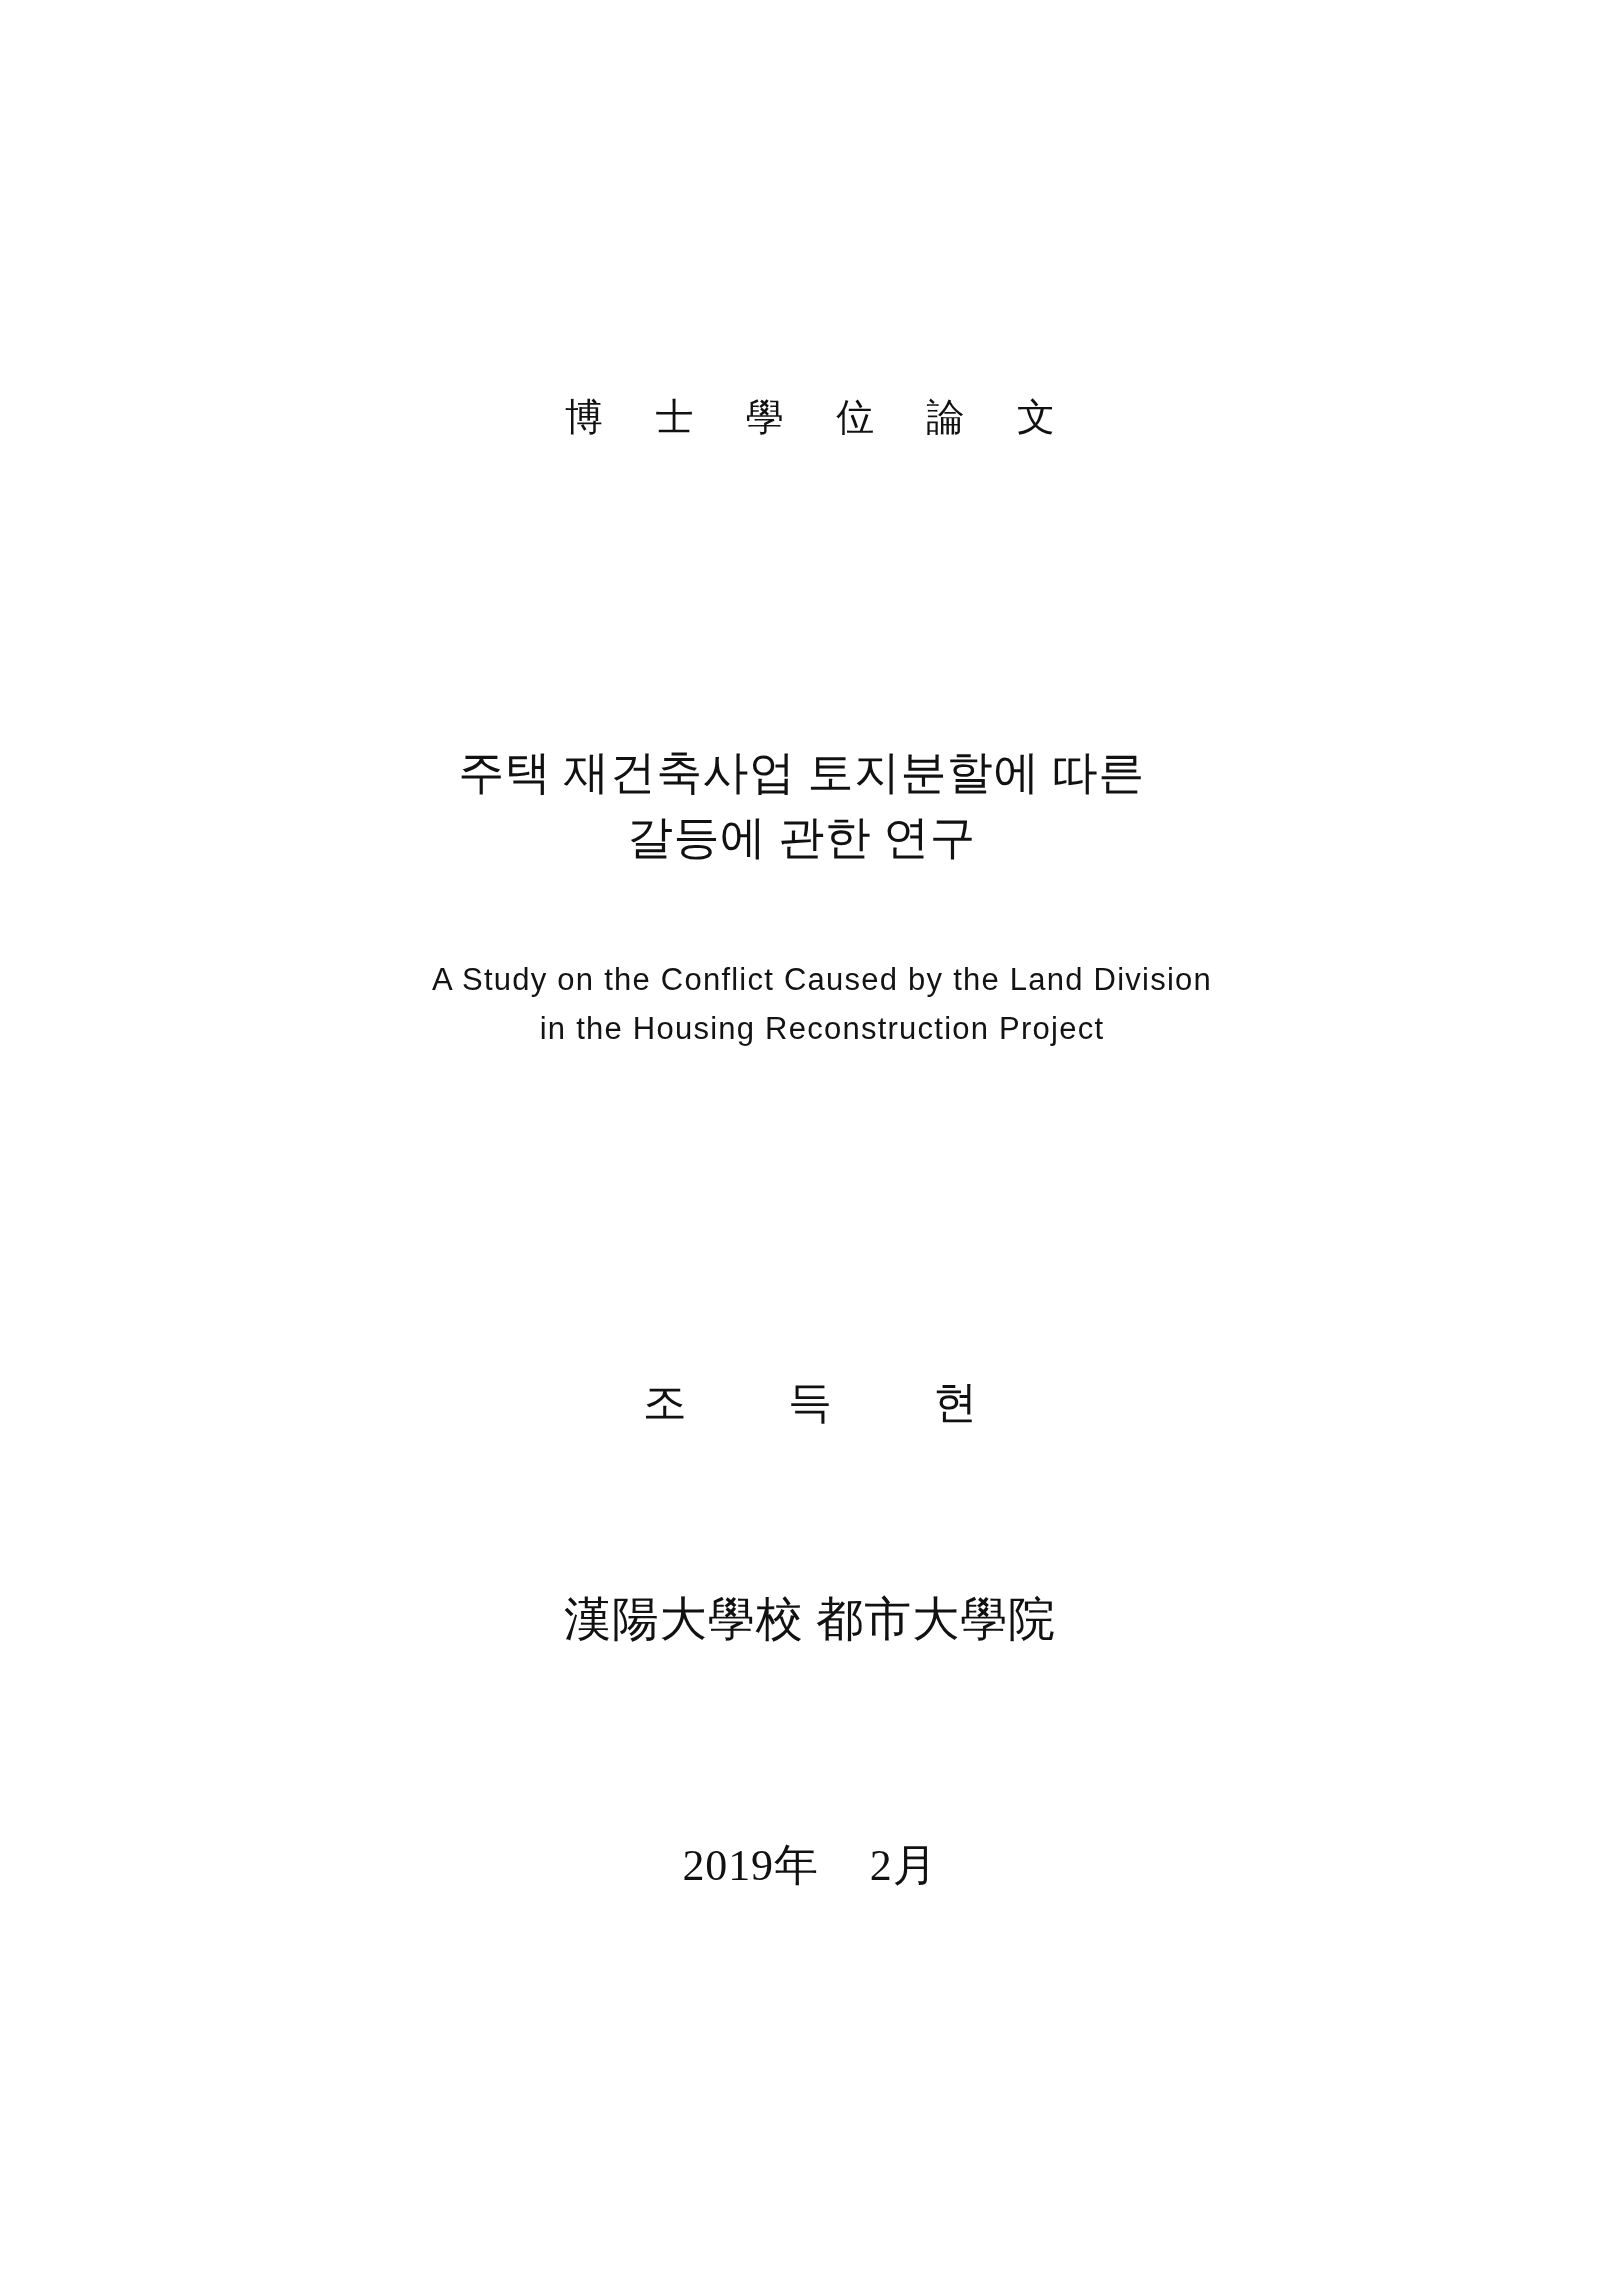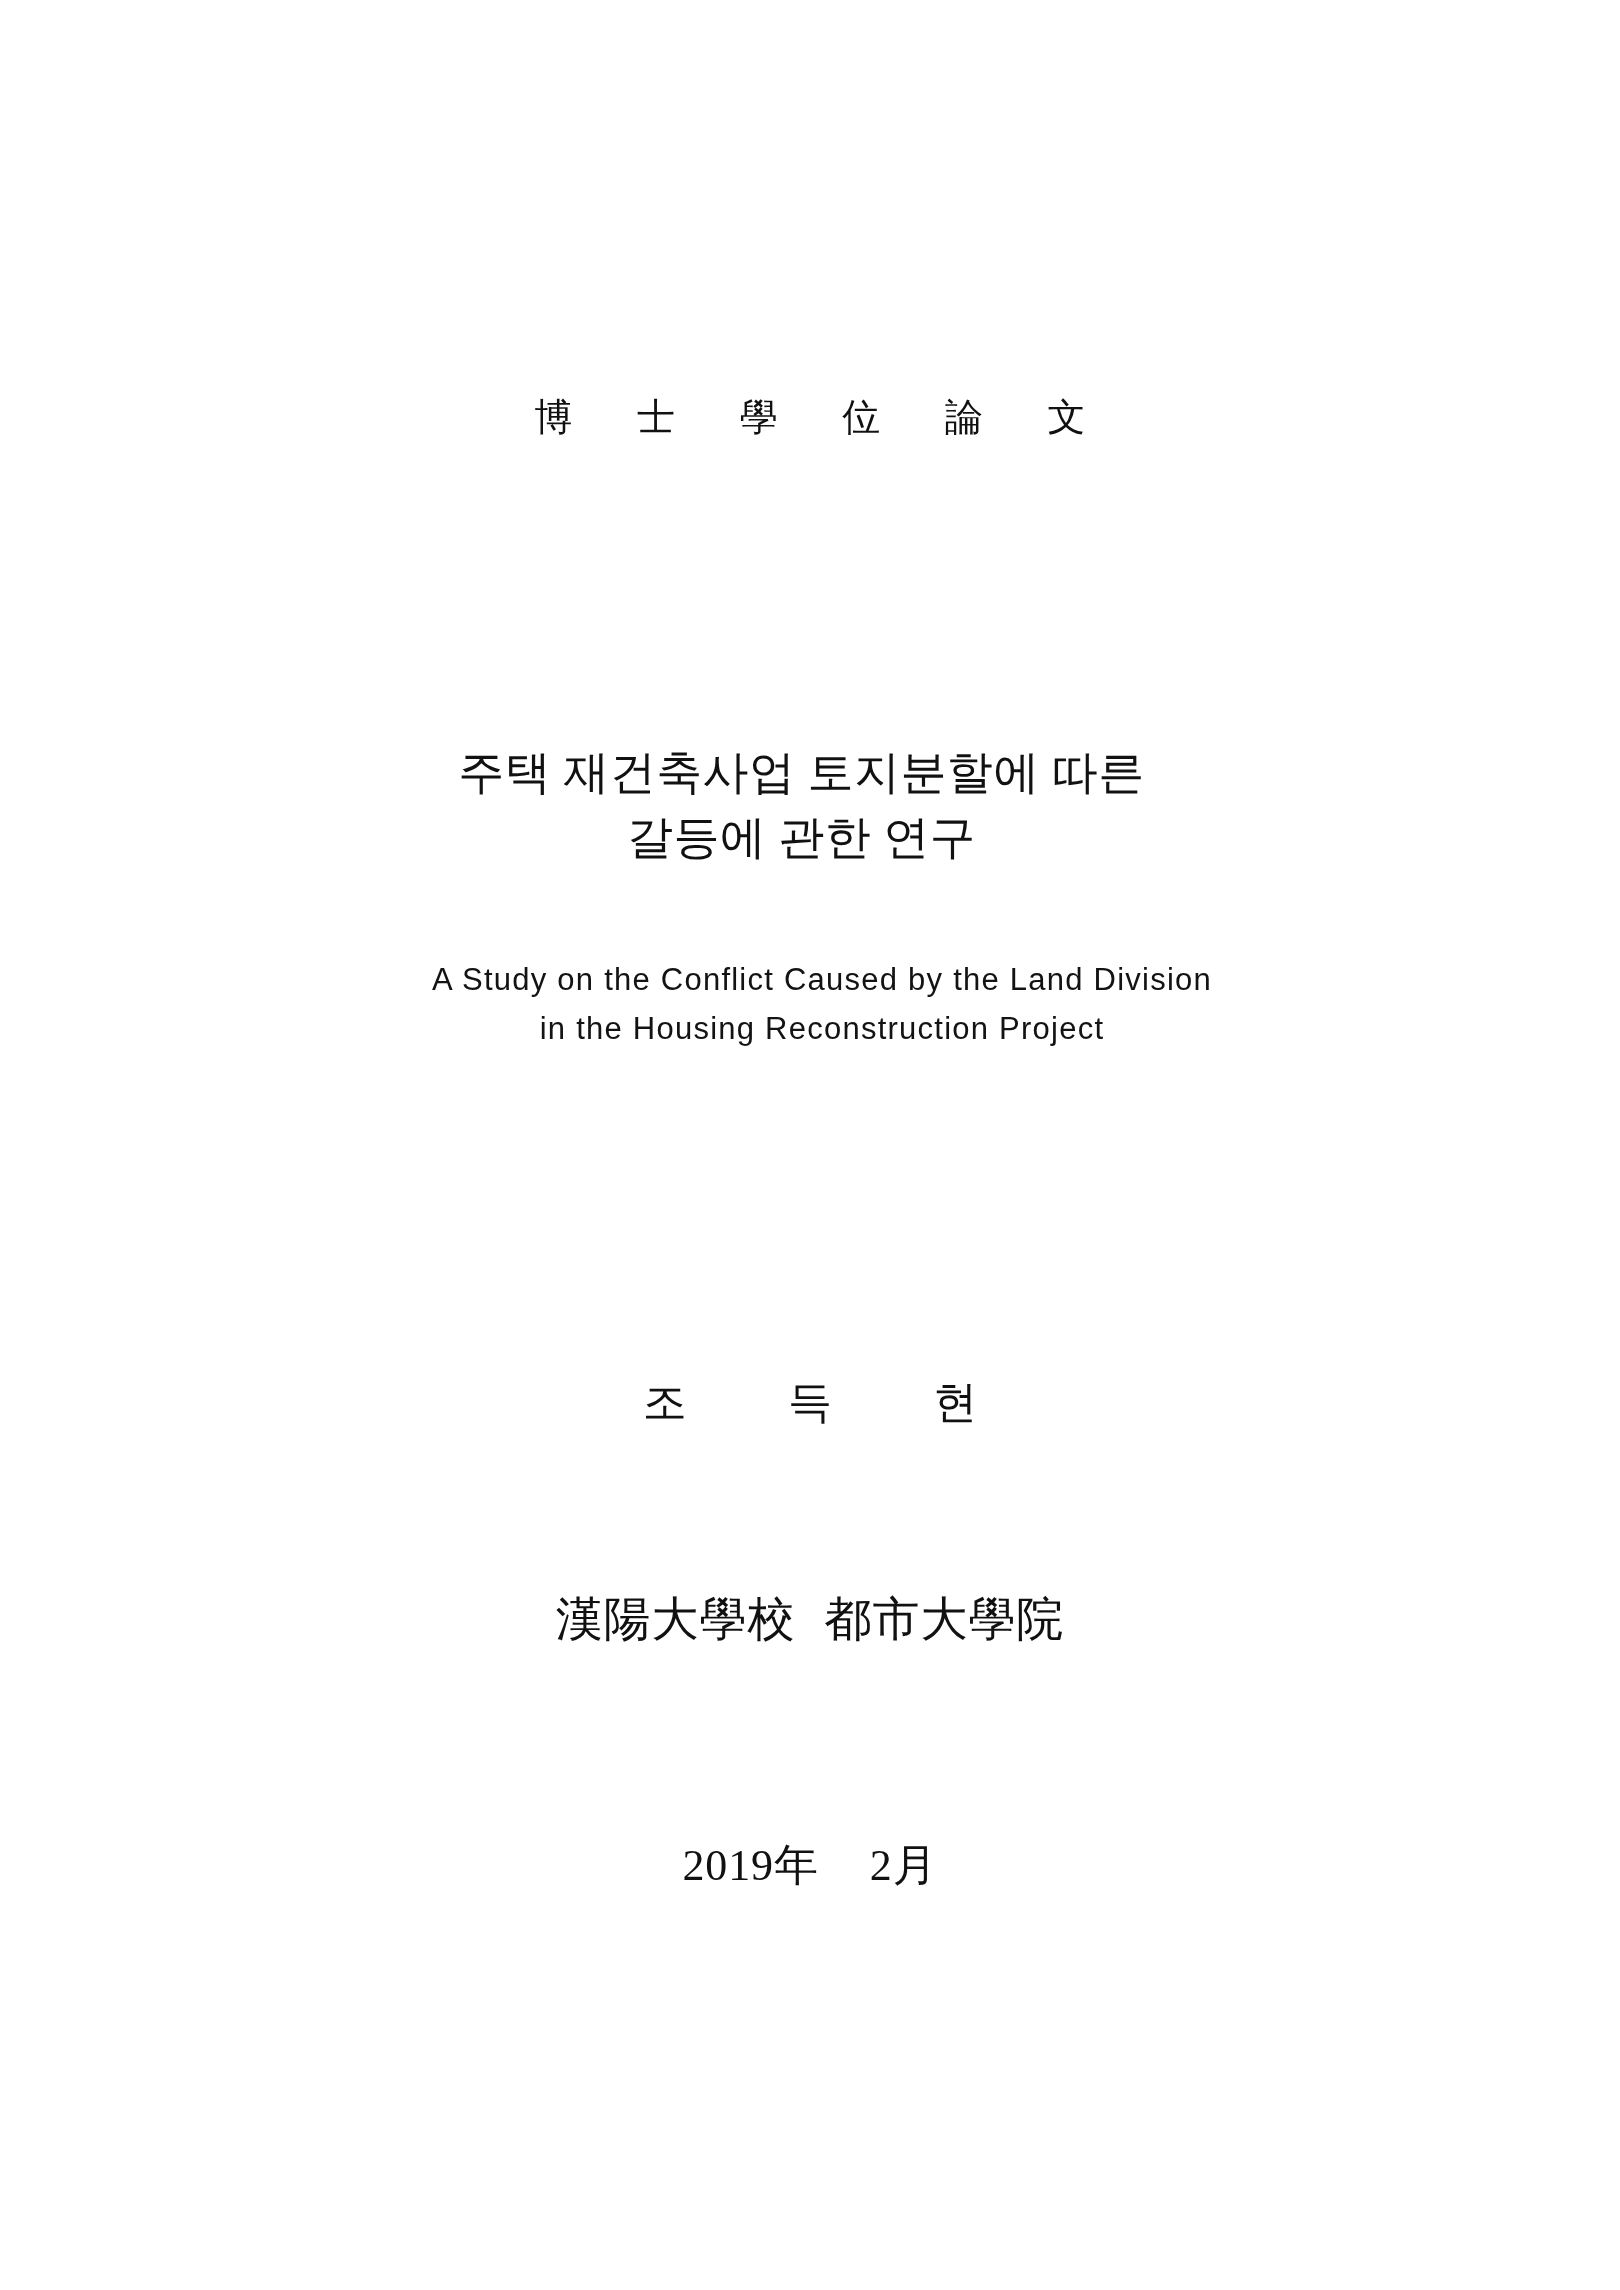--- a/index.html
+++ b/index.html
@@ -22,21 +22,21 @@
   }
 
   .degree-line {
     position: absolute;
     top: 392px;
     left: 0;
     right: 0;
     font-size: 38px;
     letter-spacing: 0.55em;
     text-indent: 0.55em;
-    font-family: Liberation Mono, monospace;
+    font-family: Liberation Sans, sans-serif;
     color: #111;
   }
 
   .title-block {
     position: absolute;
     top: 740px;
     left: 0;
     right: 17px;
   }
   .title-ko-line {
@@ -74,21 +74,21 @@
     color: #111;
   }
 
   .institution {
     position: absolute;
     top: 1588px;
     left: 0;
     right: 0;
     font-size: 47px;
     letter-spacing: 0.02em;
-    font-family: Liberation Mono, monospace;
+    font-family: Liberation Serif, serif;
     color: #111;
   }
 
   .date {
     position: absolute;
     top: 1836px;
     left: 0;
     right: 0;
     font-size: 44px;
     letter-spacing: 0.02em;

